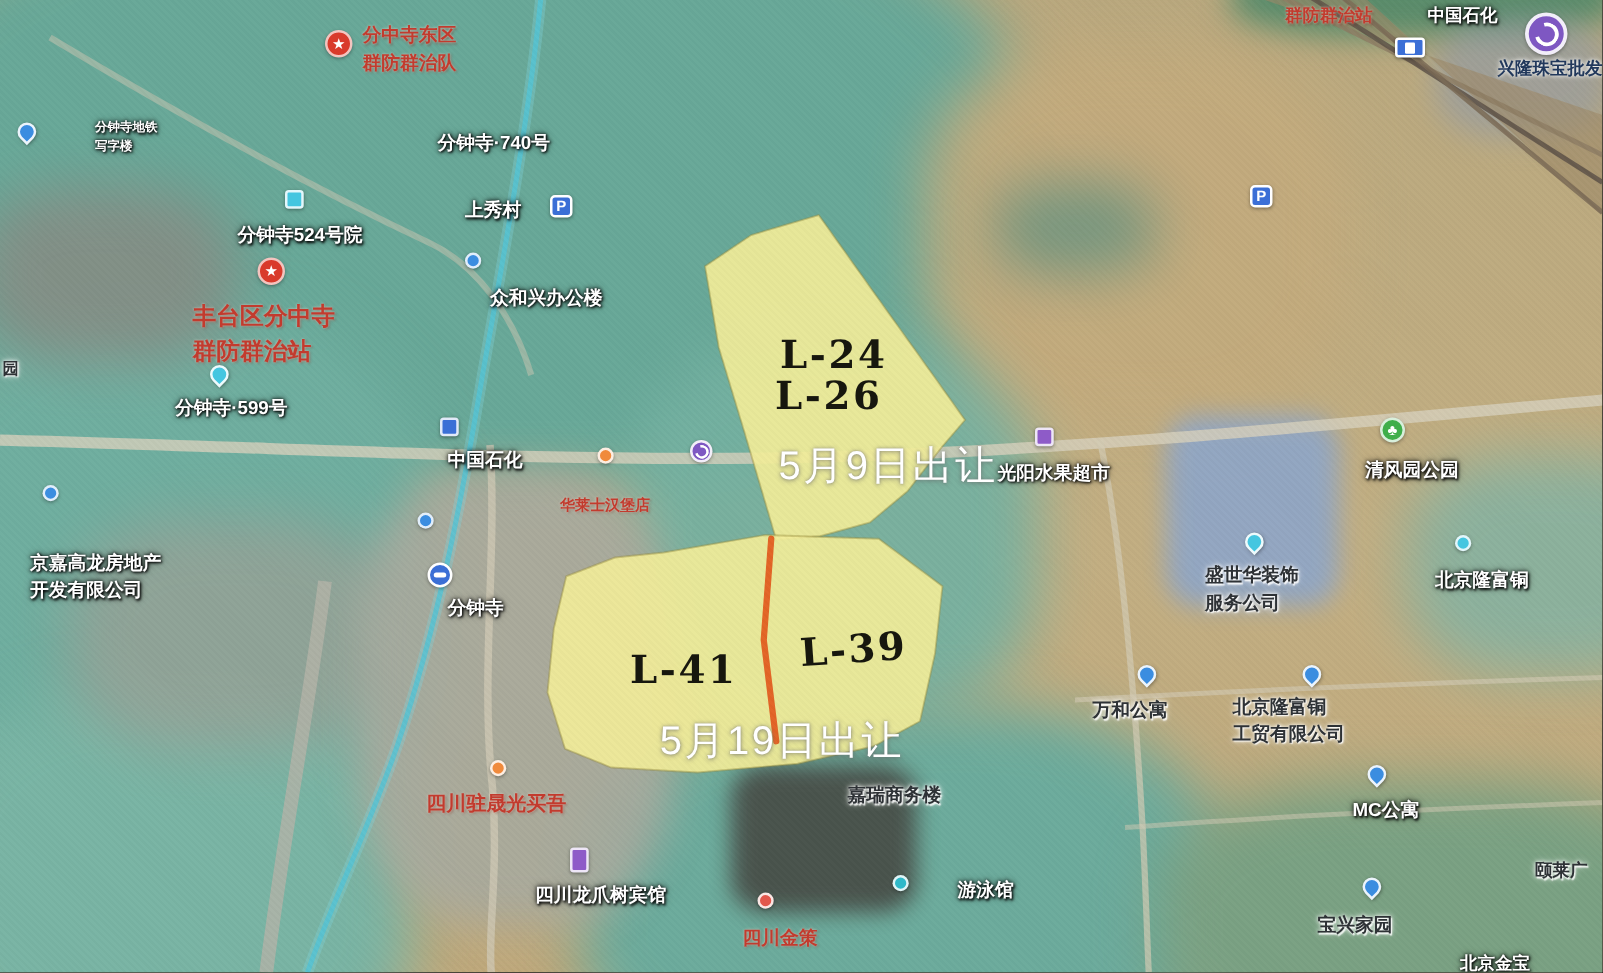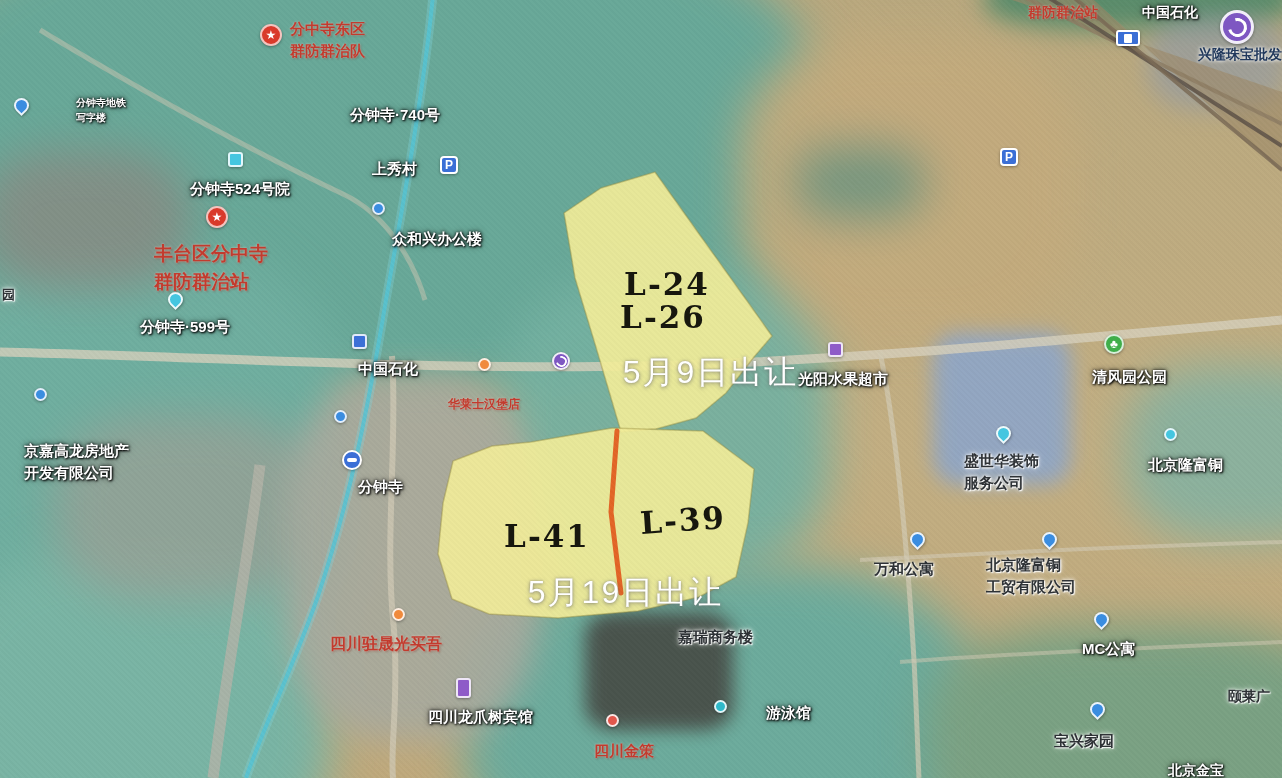--- a/index.html
+++ b/index.html
@@ -313,21 +313,21 @@
       </div>
       <div>
         <div class="poi-label lbl-white" style="left: 742px; top: 702px; font-size: 15px; color: rgb(255, 255, 255);">
           <div>游泳馆</div>
         </div>
       </div>
       <div>
         <span class="ic ic-dot" style="left: 392px; top: 608px; background: rgb(240, 138, 60);"></span>
       </div>
       <div>
-        <div class="poi-label lbl-red" style="left: 330px; top: 632px; font-size: 16px; color: rgb(194, 59, 46);">
+        <div class="poi-label lbl-red" style="left: 341px; top: 632px; font-size: 16px; color: rgb(194, 59, 46);">
           <div>四川驻晟光买吾</div>
         </div>
       </div>
       <div>
         <span class="ic ic-rect" style="left: 456px; top: 678px; background: rgb(142, 91, 200);"></span>
       </div>
       <div>
         <div class="poi-label lbl-white" style="left: 404px; top: 706px; font-size: 15px; color: rgb(255, 255, 255);">
           <div>四川龙爪树宾馆</div>
         </div>

